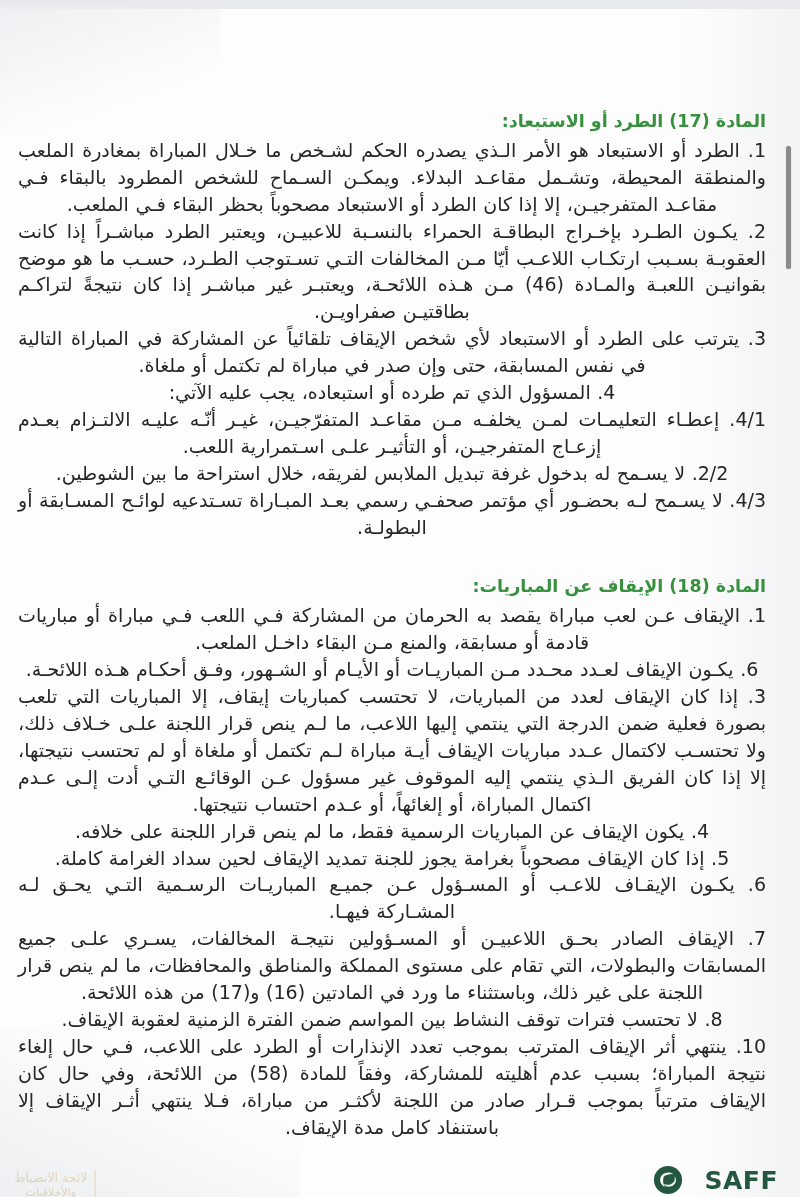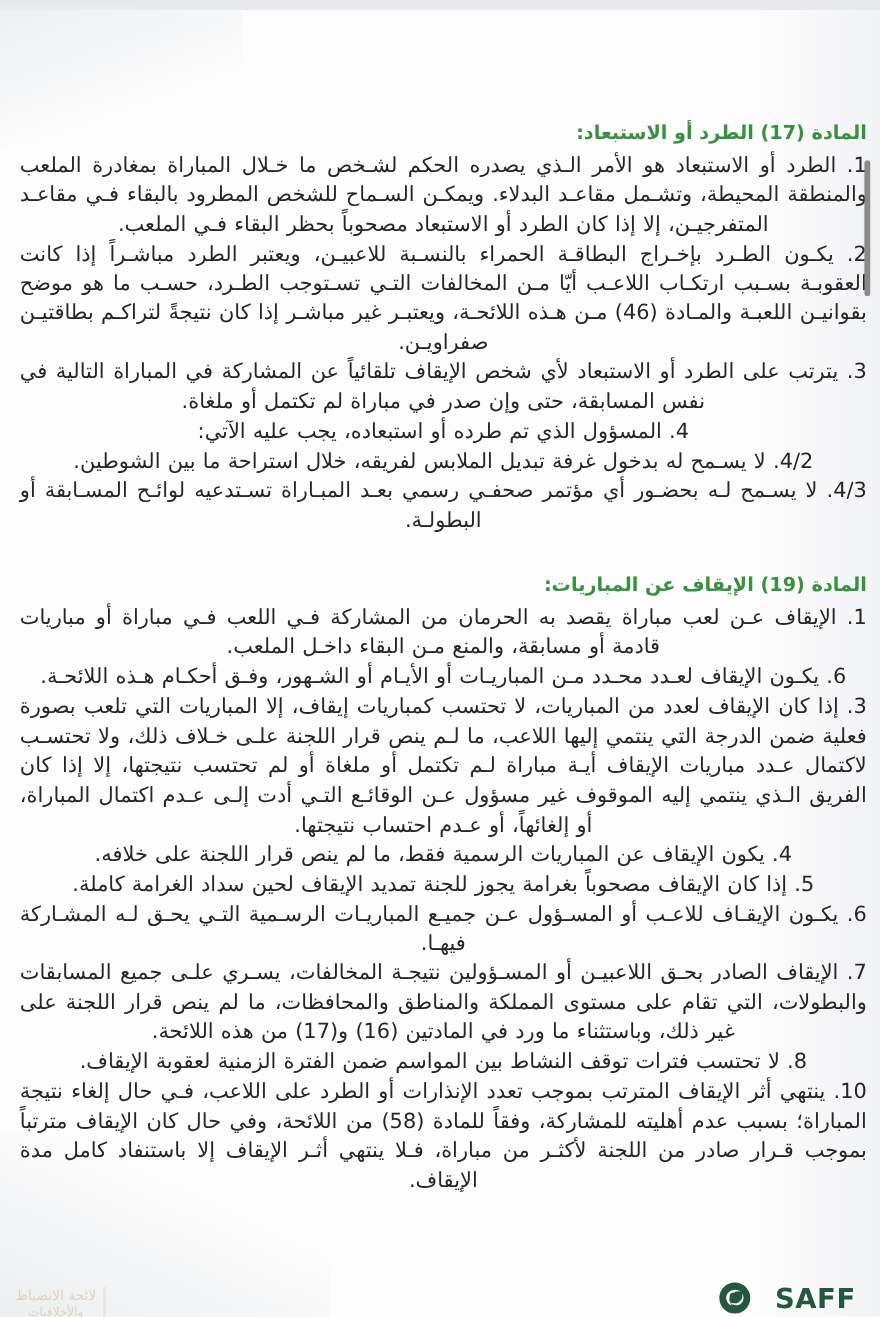--- a/index.html
+++ b/index.html
@@ -43,21 +43,21 @@
     right: 0; top: 9px;
     width: 120px; height: 1188px;
     background: linear-gradient(270deg, rgba(238,239,242,0.75) 0%, rgba(253,253,253,0) 100%);
     pointer-events: none;
   }
 
   
   #content {
     position: absolute;
     left: 18px;
-    right: 12px;
+    right: 34px;
     top: 110px;
     direction: rtl;
     text-align: justify;
     color: #2b2b2b;
   }
 
   .article {
     margin-bottom: 0;
   }
   .article + .article {
@@ -176,26 +176,27 @@
   <div id="content">
 
     <section class="article">
       <h2 class="article-heading">المادة (17) الطرد أو الاستبعاد:</h2>
 
       <p class="clause">1. الطرد أو الاستبعاد هو الأمر الـذي يصدره الحكم لشـخص ما خـلال المباراة بمغادرة الملعب والمنطقة المحيطة، وتشـمل مقاعـد البدلاء. ويمكـن السـماح للشخص المطرود بالبقاء فـي مقاعـد المتفرجيـن، إلا إذا كان الطرد أو الاستبعاد مصحوباً بحظر البقاء فـي الملعب.</p>
       <p class="clause">2. يكـون الطـرد بإخـراج البطاقـة الحمراء بالنسـبة للاعبيـن، ويعتبر الطرد مباشـراً إذا كانت العقوبـة بسـبب ارتكـاب اللاعـب أيّا مـن المخالفات التـي تسـتوجب الطـرد، حسـب ما هو موضح بقوانيـن اللعبـة والمـادة (46) مـن هـذه اللائحـة، ويعتبـر غير مباشـر إذا كان نتيجةً لتراكـم بطاقتيـن صفراويـن.</p>
       <p class="clause">3. يترتب على الطرد أو الاستبعاد لأي شخص الإيقاف تلقائياً عن المشاركة في المباراة التالية في نفس المسابقة، حتى وإن صدر في مباراة لم تكتمل أو ملغاة.</p>
       <p class="clause">4. المسؤول الذي تم طرده أو استبعاده، يجب عليه الآتي:</p>
 
-      <p class="clause sub">4/2. لا يسـمح له بدخول غرفة تبديل الملابس لفريقه، خلال استراحة ما بين الشوطين.</p>
+      <p class="clause sub">4/1. إعطـاء التعليمـات لمـن يخلفـه مـن مقاعـد المتفرّجيـن، غيـر أنّـه عليـه الالتـزام بعـدم إزعـاج المتفرجيـن، أو التأثيـر علـى اسـتمرارية اللعب.</p>
+      <p class="clause sub">2/2. لا يسـمح له بدخول غرفة تبديل الملابس لفريقه، خلال استراحة ما بين الشوطين.</p>
       <p class="clause sub">4/3. لا يسـمح لـه بحضـور أي مؤتمر صحفـي رسمي بعـد المبـاراة تسـتدعيه لوائـح المسـابقة أو البطولـة.</p>
     </section>
 
     <section class="article">
-      <h2 class="article-heading">المادة (19) الإيقاف عن المباريات:</h2>
+      <h2 class="article-heading">المادة (18) الإيقاف عن المباريات:</h2>
 
       <p class="clause">1. الإيقاف عـن لعب مباراة يقصد به الحرمان من المشاركة فـي اللعب فـي مباراة أو مباريات قادمة أو مسابقة، والمنع مـن البقاء داخـل الملعب.</p>
       <p class="clause">6.  يكـون الإيقاف لعـدد محـدد مـن المباريـات أو الأيـام أو الشـهور، وفـق أحكـام هـذه اللائحـة.</p>
       <p class="clause">3. إذا كان الإيقاف لعدد من المباريات، لا تحتسب كمباريات إيقاف، إلا المباريات التي تلعب بصورة فعلية ضمن الدرجة التي ينتمي إليها اللاعب، ما لـم ينص قرار اللجنة علـى خـلاف ذلك، ولا تحتسـب لاكتمال عـدد مباريات الإيقاف أيـة مباراة لـم تكتمل أو ملغاة أو لم تحتسب نتيجتها، إلا إذا كان الفريق الـذي ينتمي إليه الموقوف غير مسؤول عـن الوقائـع التـي أدت إلـى عـدم اكتمال المباراة، أو إلغائهاً، أو عـدم احتساب نتيجتها.</p>
       <p class="clause">4. يكون الإيقاف عن المباريات الرسمية فقط، ما لم ينص قرار اللجنة على خلافه.</p>
       <p class="clause">5. إذا كان الإيقاف مصحوباً بغرامة يجوز للجنة تمديد الإيقاف لحين سداد الغرامة كاملة.</p>
       <p class="clause">6. يكـون الإيقـاف للاعـب أو المسـؤول عـن جميـع المباريـات الرسـمية التـي يحـق لـه المشـاركة فيهـا.</p>
       <p class="clause">7. الإيقاف الصادر بحـق اللاعبيـن أو المسـؤولين نتيجـة المخالفات، يسـري علـى جميع المسابقات والبطولات، التي تقام على مستوى المملكة والمناطق والمحافظات، ما لم ينص قرار اللجنة على غير ذلك، وباستثناء ما ورد في المادتين (16) و(17) من هذه اللائحة.</p>
       <p class="clause">8. لا تحتسب فترات توقف النشاط بين المواسم ضمن الفترة الزمنية لعقوبة الإيقاف.</p>
       <p class="clause">10. ينتهي أثر الإيقاف المترتب بموجب تعدد الإنذارات أو الطرد على اللاعب، فـي حال إلغاء نتيجة المباراة؛ بسبب عدم أهليته للمشاركة، وفقاً للمادة (58) من اللائحة، وفي حال كان الإيقاف مترتباً بموجب قـرار صادر من اللجنة لأكثـر من مباراة، فـلا ينتهي أثـر الإيقاف إلا باستنفاد كامل مدة الإيقاف.</p>

